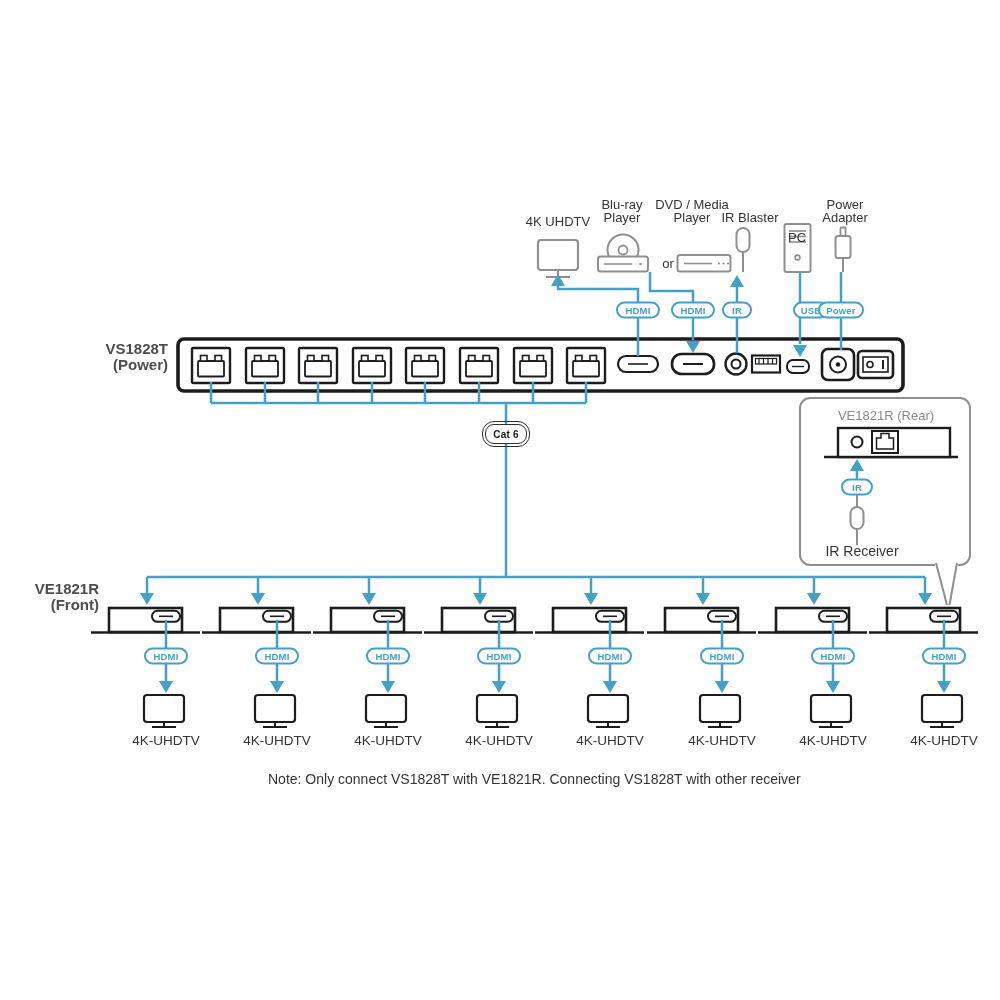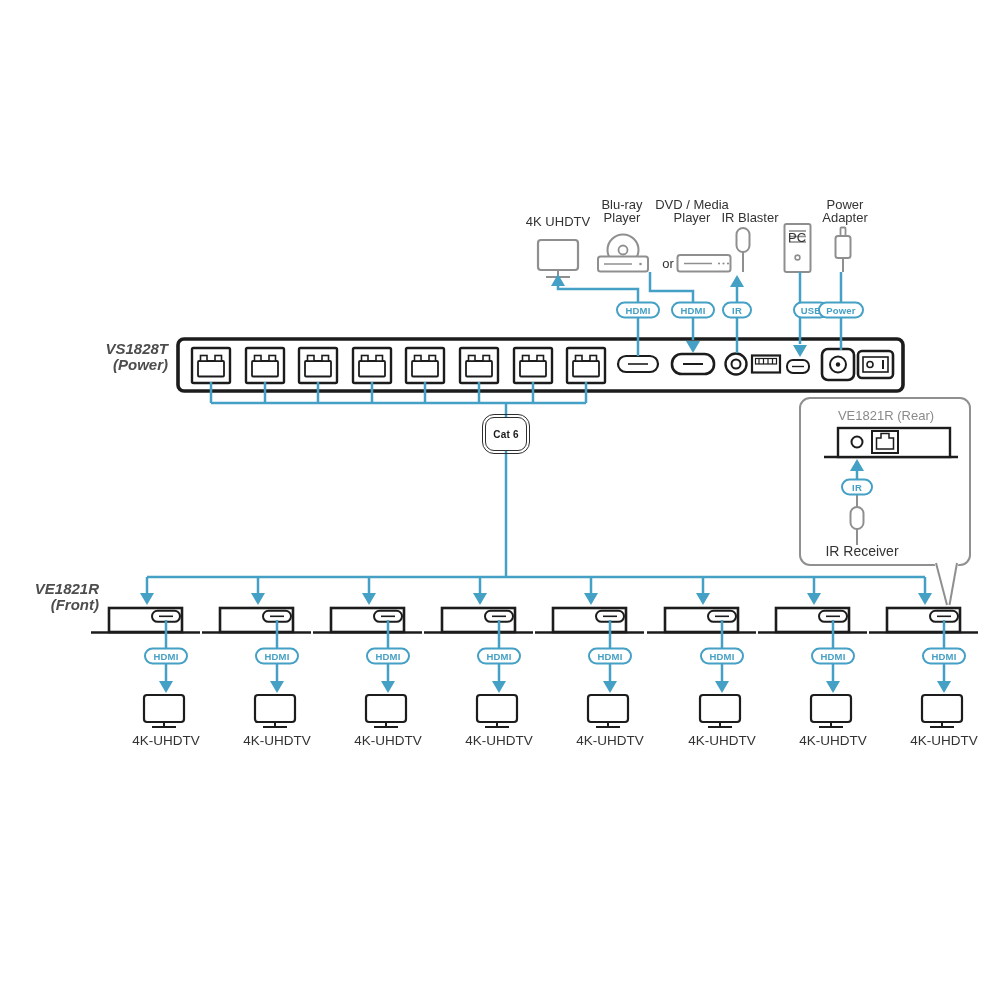--- a/index.html
+++ b/index.html
@@ -11,21 +11,21 @@
   .bluefill{fill:var(--line-blue);stroke:none;}
   .dark{stroke:var(--outline-dark);fill:#fff;}
   .darkline{stroke:var(--outline-dark);fill:none;}
   .gray{stroke:var(--icon-gray);fill:#fff;}
   .grayline{stroke:var(--icon-gray);fill:none;}
   .grayfill{fill:var(--icon-gray);stroke:none;}
   
   .lbl{position:absolute;transform:translate(-50%,-50%);color:var(--label-dark);
        font-size:13px;line-height:13.5px;text-align:right;white-space:nowrap;}
   .devlabel{position:absolute;text-align:right;font-weight:bold;font-size:15px;
-            color:#4d4d4d;line-height:16px;white-space:nowrap;font-style:italic;}
+            color:#4d4d4d;line-height:16px;white-space:nowrap;}
   .graylbl{color:var(--label-gray);}
   .note{position:absolute;left:268px;top:771px;font-size:14px;line-height:17.5px;
         color:var(--label-dark);white-space:nowrap;}
   
   .badge{position:absolute;transform:translate(-50%,-50%);background:#fff;
          border:2px solid var(--line-blue);border-radius:10px;color:var(--line-blue);
          font-size:9.5px;font-weight:bold;display:flex;align-items:center;
          justify-content:center;letter-spacing:.2px;box-sizing:border-box;}
   .cat6{border:1.6px solid #2e2e2e;outline:1.6px solid #2e2e2e;outline-offset:2px;
         color:#1a1a1a;font-size:10px;border-radius:9px;}
@@ -223,21 +223,21 @@
     <use href="#arrD" x="833" y="681"></use>
         <use href="#arrD" x="944" y="681"></use>
   </g>
 </svg>
 
 <div class="badge" style="left:638px;top:310px;width:44px;height:17px;">HDMI</div>
 <div class="badge" style="left:693px;top:310px;width:44px;height:17px;">HDMI</div>
 <div class="badge" style="left:737px;top:310px;width:30px;height:17px;">IR</div>
 <div class="badge" style="left:800px;top:310px;width:36px;height:17px;margin-left:11px;">USB</div>
 <div class="badge" style="left:841px;top:310px;width:46px;height:17px;">Power</div>
-<div class="badge cat6" style="left:506px;top:434px;width:42px;height:34px;">Cat 6</div>
+<div class="badge cat6" style="left:506px;top:434px;width:42px;height:20px;">Cat 6</div>
 <div class="badge" style="left:857px;top:487px;width:32px;height:17px;">IR</div>
 <div class="badge" style="left:166px;top:656px;width:44px;height:17px;">HDMI</div>
 <div class="badge" style="left:277px;top:656px;width:44px;height:17px;">HDMI</div>
 <div class="badge" style="left:388px;top:656px;width:44px;height:17px;">HDMI</div>
 <div class="badge" style="left:499px;top:656px;width:44px;height:17px;">HDMI</div>
 <div class="badge" style="left:610px;top:656px;width:44px;height:17px;">HDMI</div>
 <div class="badge" style="left:722px;top:656px;width:44px;height:17px;">HDMI</div>
 <div class="badge" style="left:833px;top:656px;width:44px;height:17px;">HDMI</div>
 <div class="badge" style="left:944px;top:656px;width:44px;height:17px;">HDMI</div>
 
@@ -267,15 +267,16 @@
 <div class="lbl" style="left:166px;top:741px;font-size:13.5px;">4K-UHDTV</div>
 <div class="lbl" style="left:277px;top:741px;font-size:13.5px;">4K-UHDTV</div>
 <div class="lbl" style="left:388px;top:741px;font-size:13.5px;">4K-UHDTV</div>
 <div class="lbl" style="left:499px;top:741px;font-size:13.5px;">4K-UHDTV</div>
 <div class="lbl" style="left:610px;top:741px;font-size:13.5px;">4K-UHDTV</div>
 <div class="lbl" style="left:722px;top:741px;font-size:13.5px;">4K-UHDTV</div>
 <div class="lbl" style="left:833px;top:741px;font-size:13.5px;">4K-UHDTV</div>
 <div class="lbl" style="left:944px;top:741px;font-size:13.5px;">4K-UHDTV</div>
 
 <div class="note">
+  <div>Note: Only connect VS1828T with VE1821R. Connecting VS1828T with other receiver</div>
 </div>
 
 </div>
 
 </body></html>

